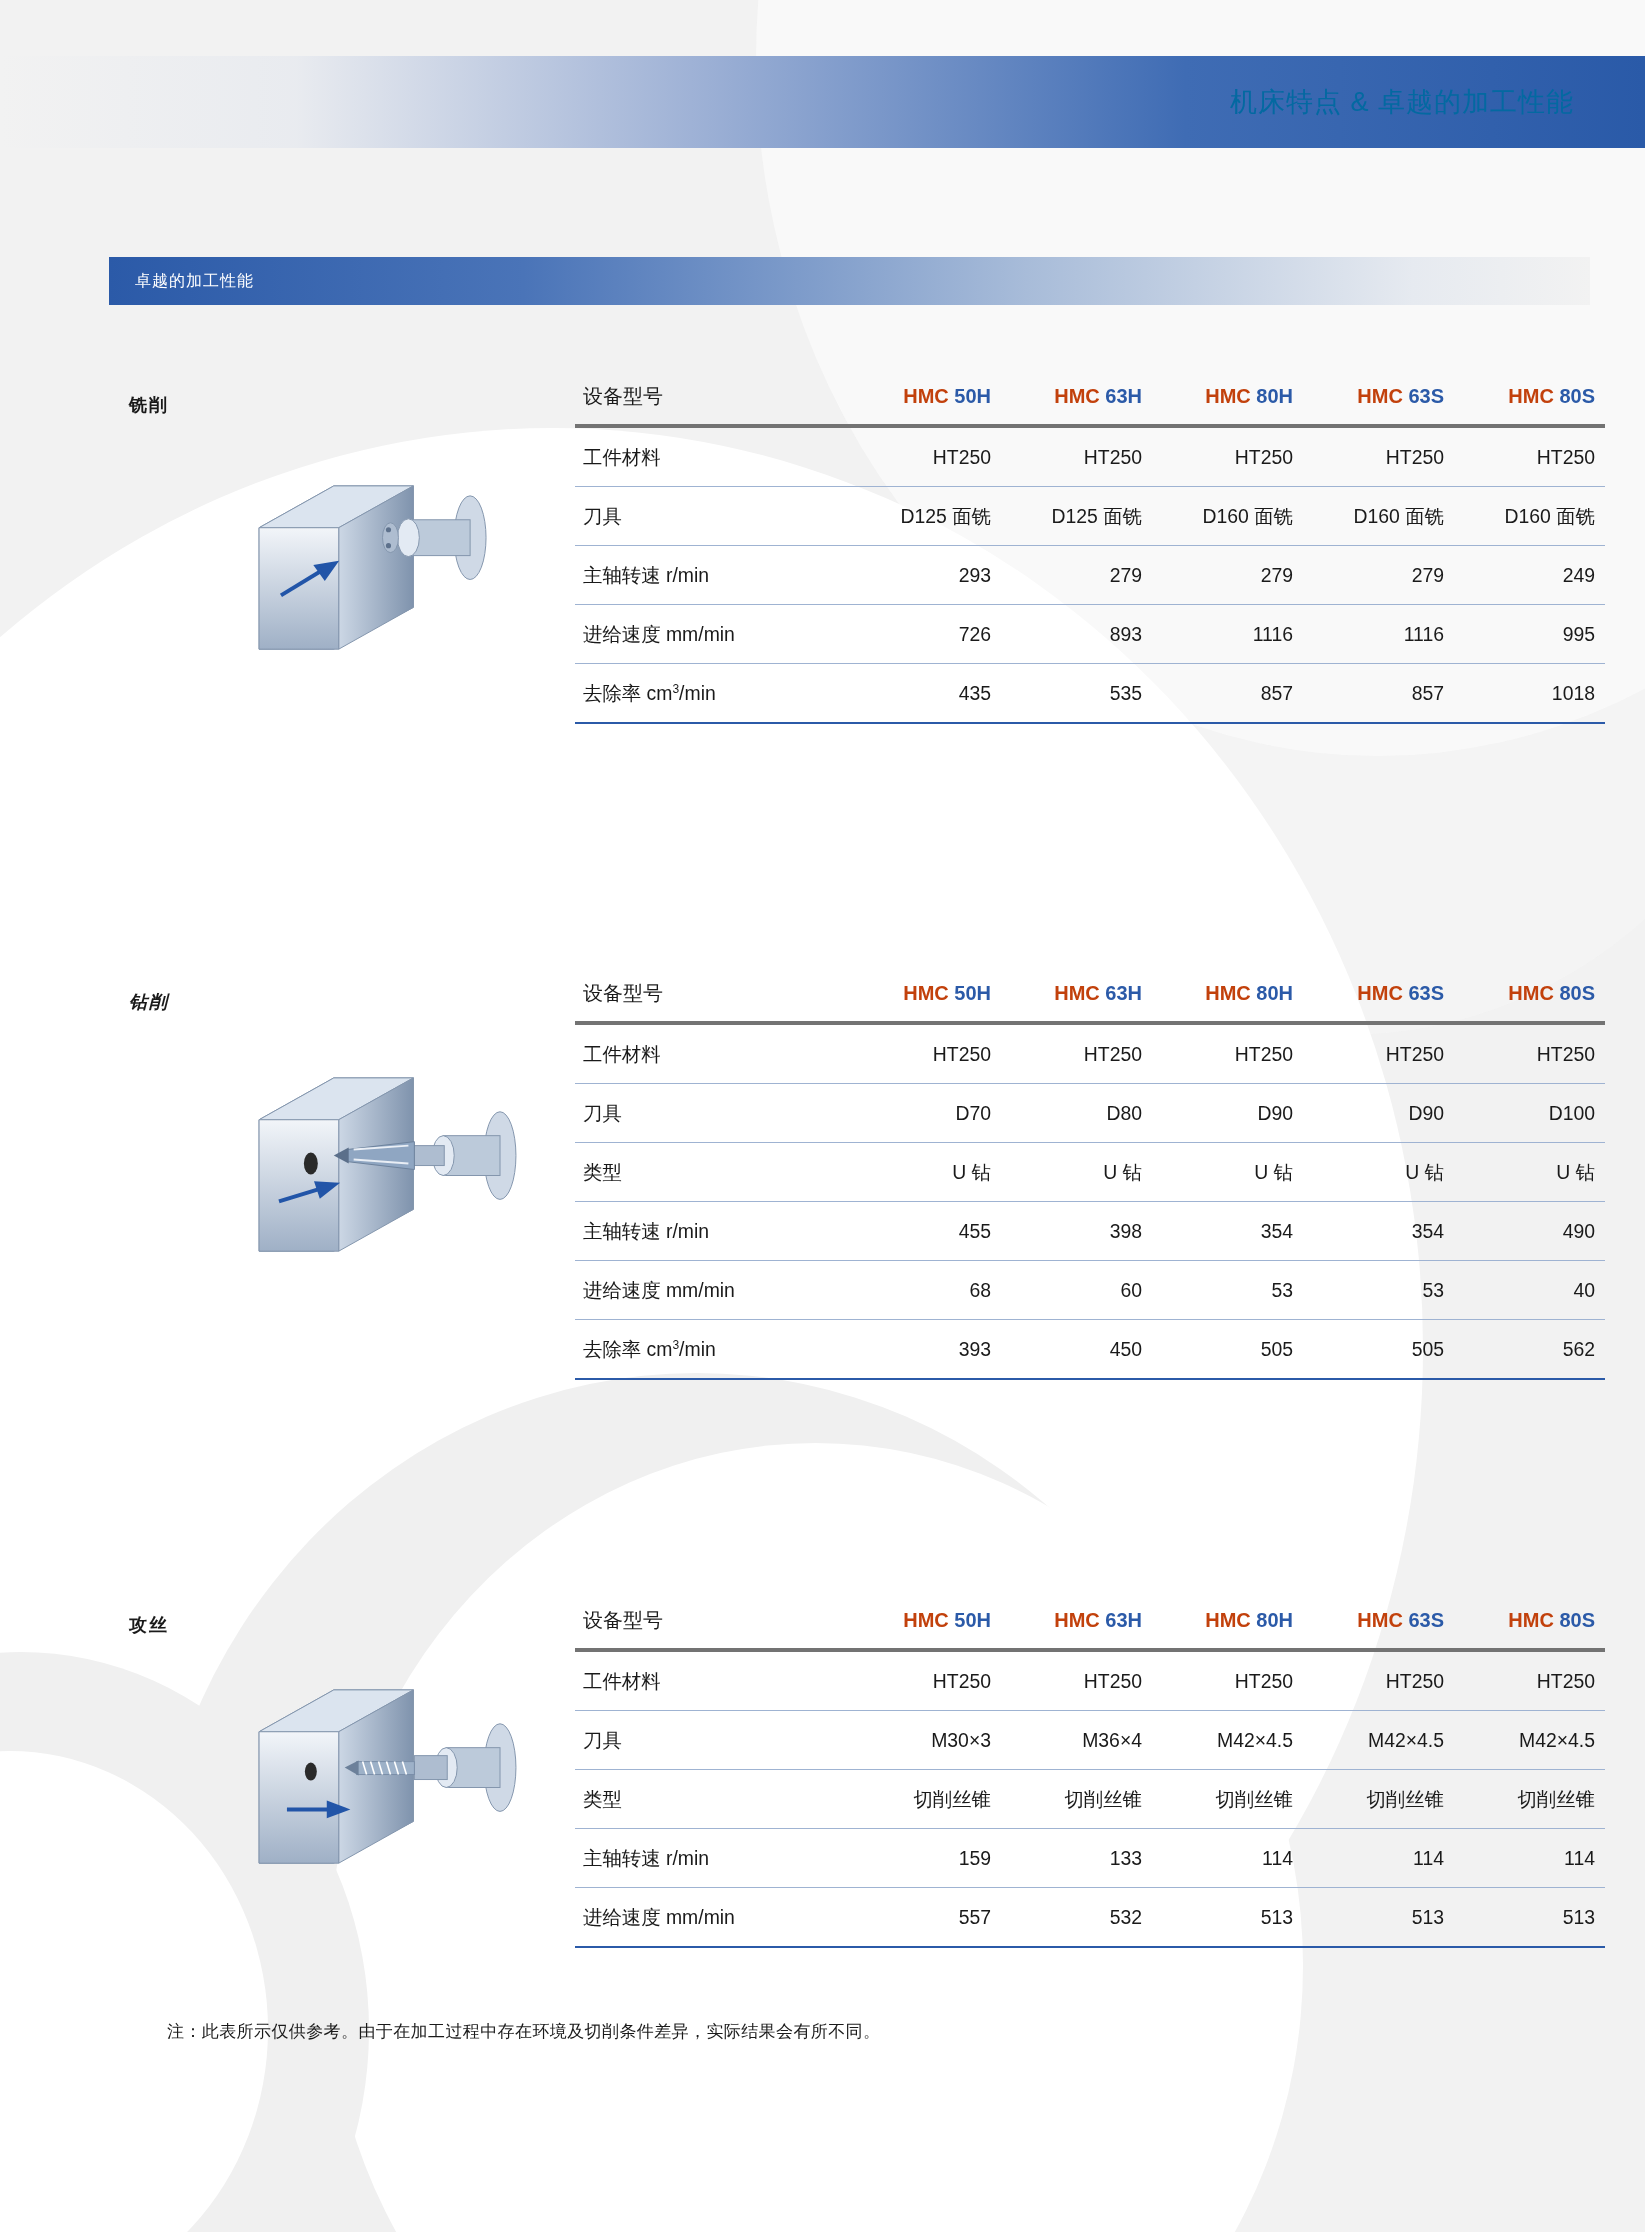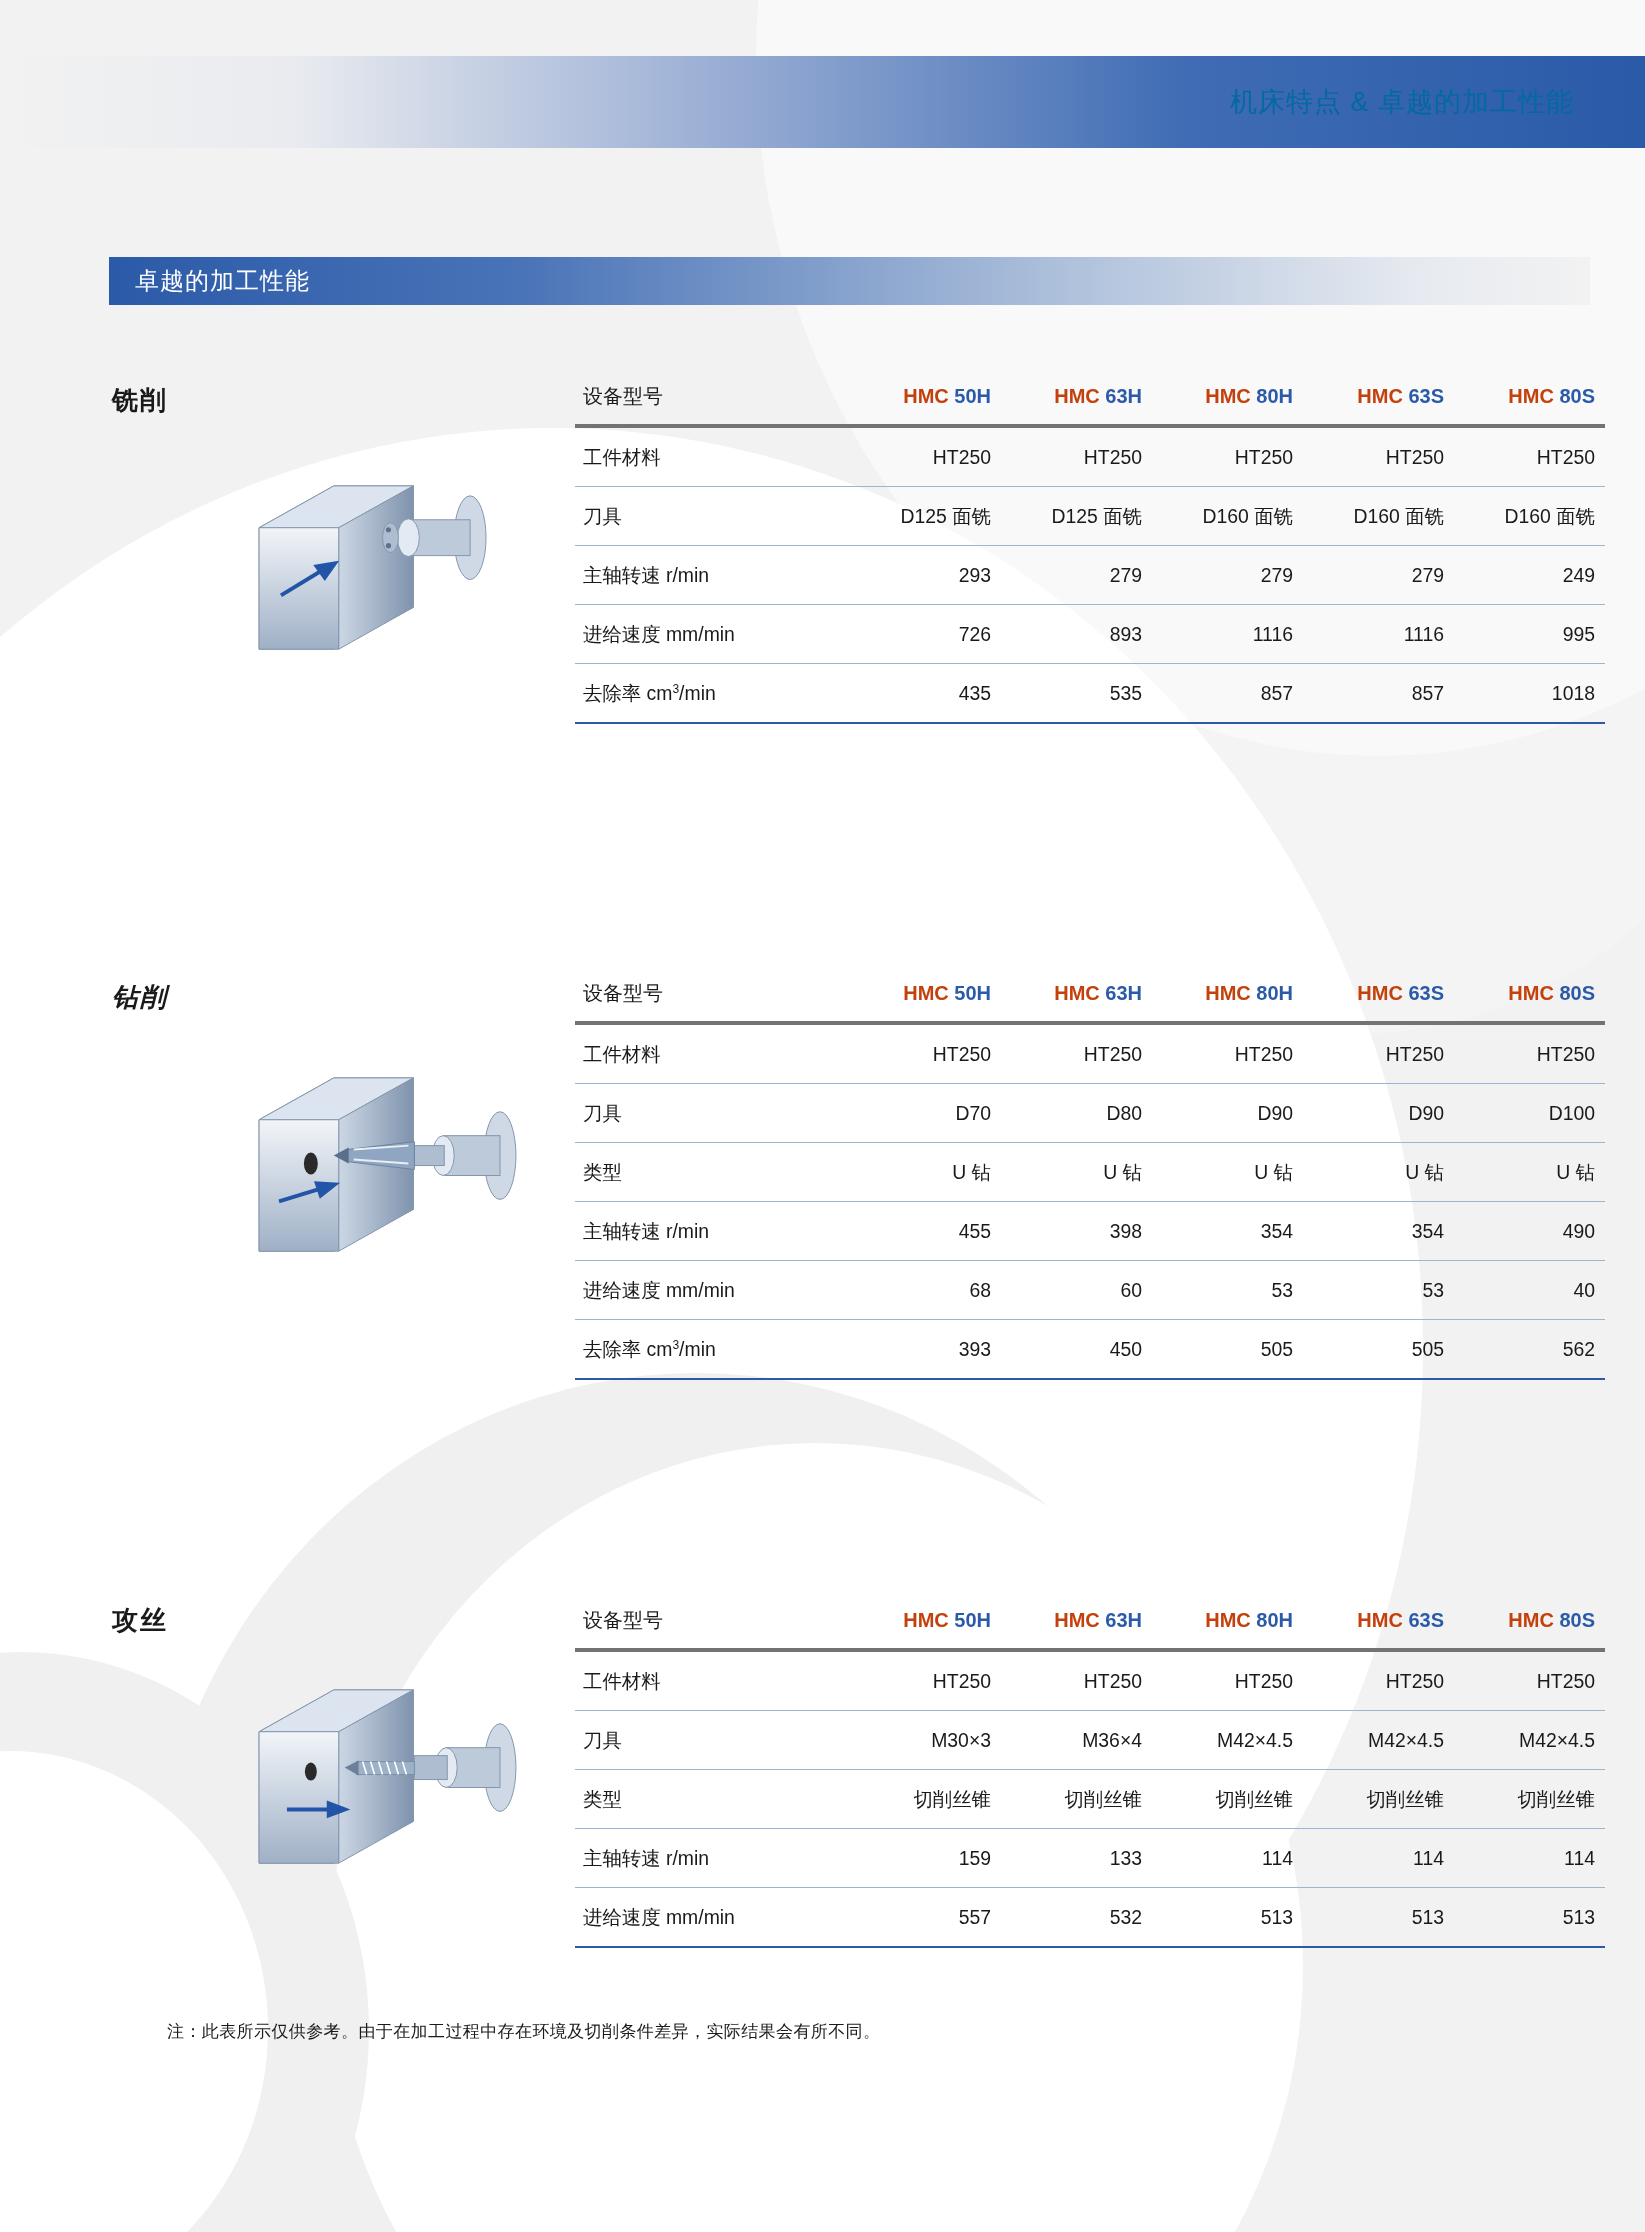--- a/index.html
+++ b/index.html
@@ -111,30 +111,31 @@
     height: 48px;
     z-index: 3;
     background: linear-gradient(to right, #2b5aa8 0%, #4a74b8 28%, #a8bcd9 62%, #e6eaf0 88%, #f2f2f2 100%);
   }
   .section-bar span {
     position: absolute;
     left: 26px;
     top: 0;
     line-height: 48px;
     color: #ffffff;
-    font-size: 24px;
+    font-size: 16px;
     letter-spacing: 1px;
   }
   .block-label {
     position: absolute;
-    left: 112px;
-    font-size: 26px;
+    left: 129px;
+    font-size: 18px;
     font-weight: bold;
     color: #1a1a1a;
     letter-spacing: 2px;
+    margin-top: 10px;
   }
 
   
   .illus {
     position: absolute;
   }
 
   
   table.spec {
     position: absolute;

